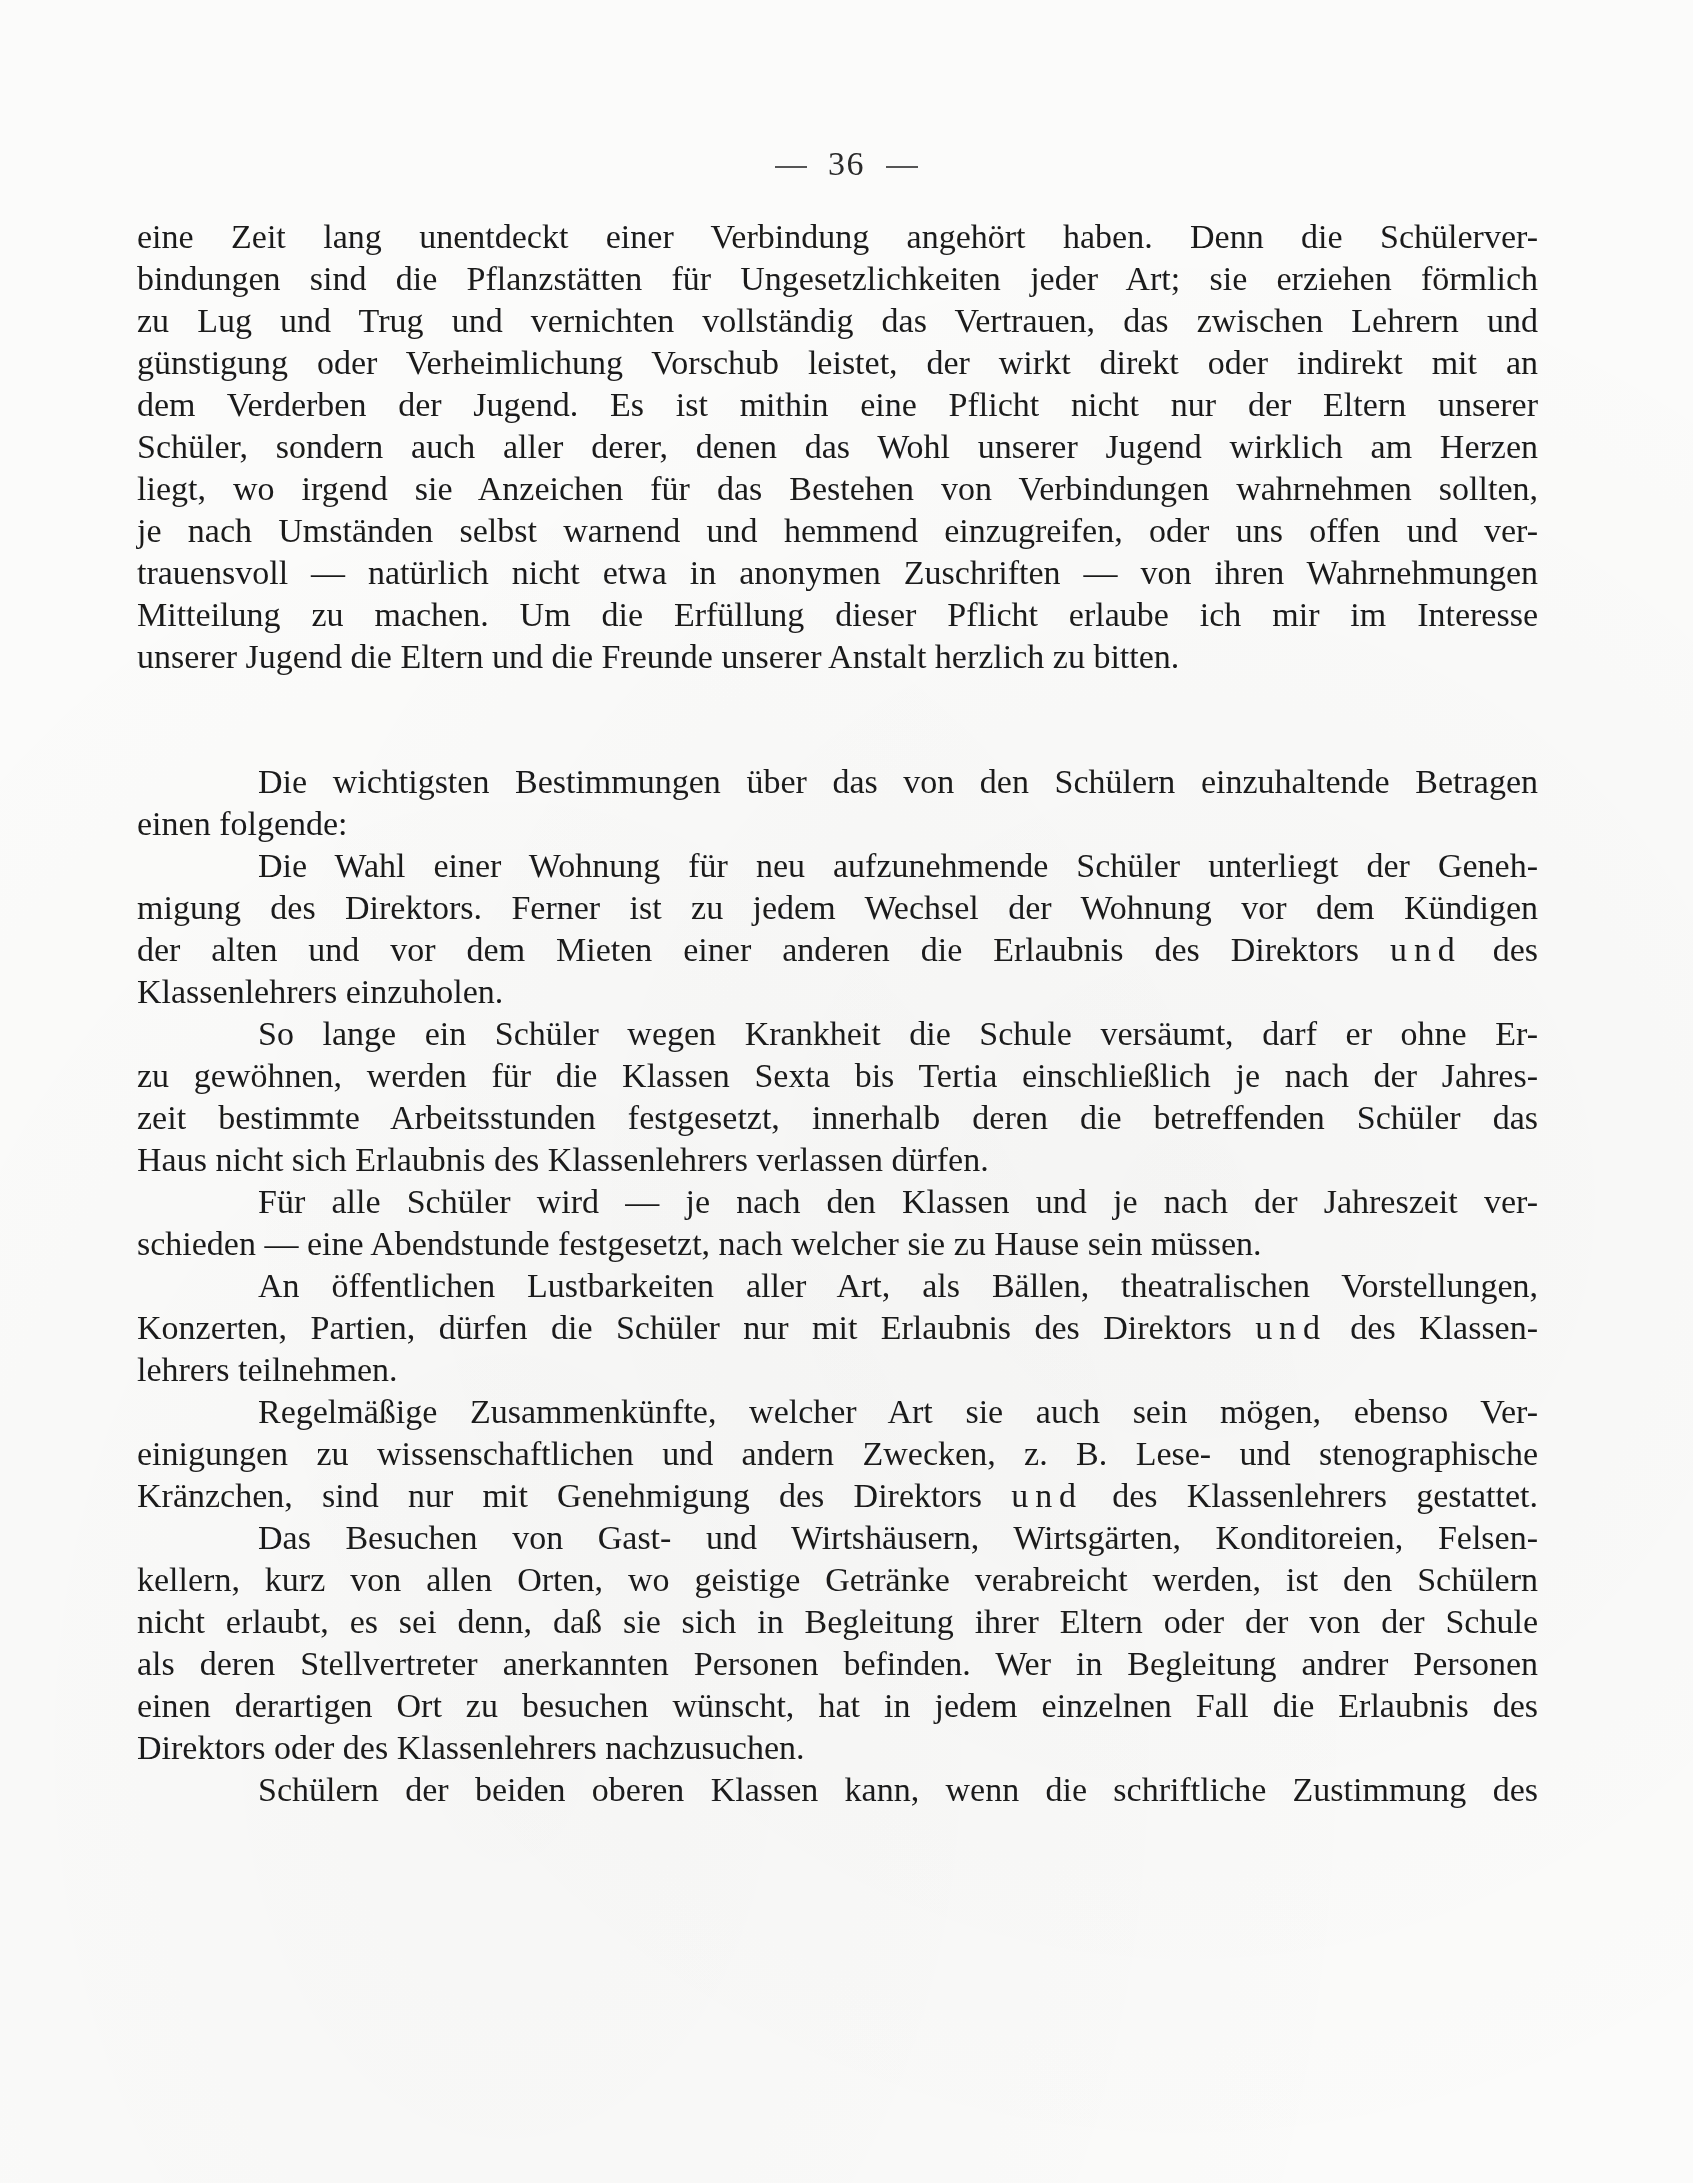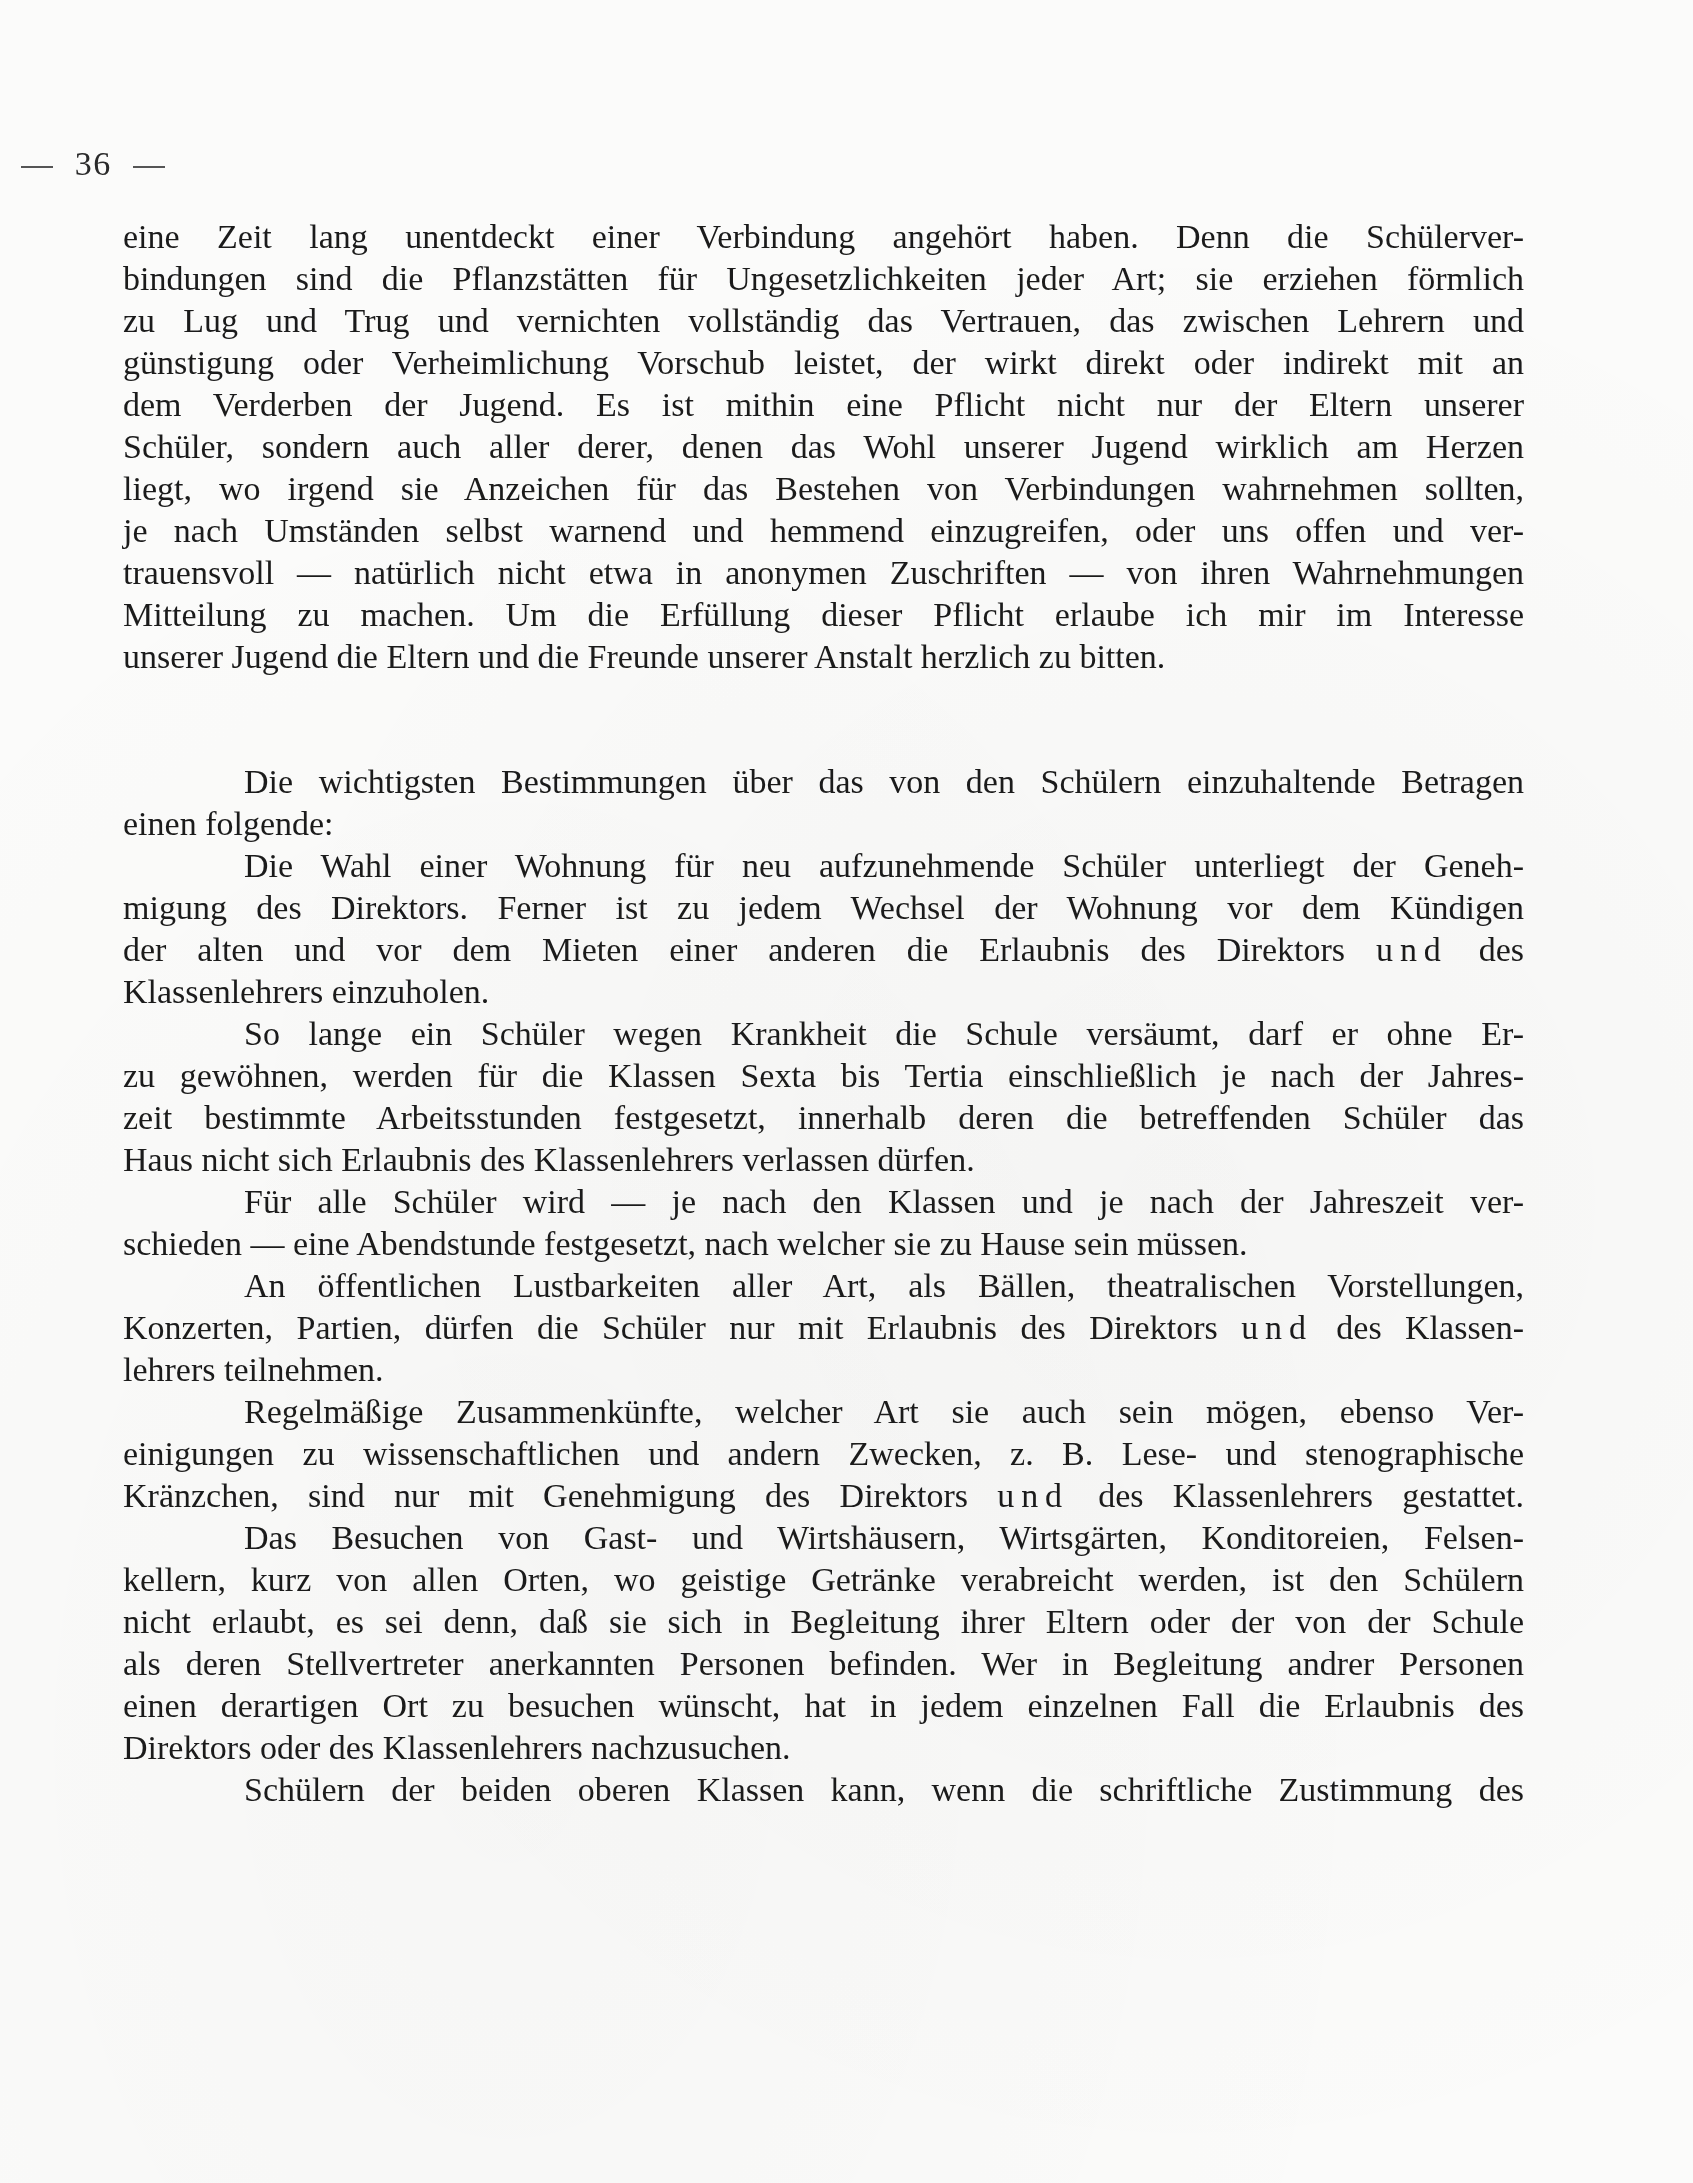--- a/index.html
+++ b/index.html
@@ -24,35 +24,36 @@
       background:
         radial-gradient(ellipse at 70% 55%, rgba(0,0,0,0.025), rgba(0,0,0,0) 60%),
         radial-gradient(ellipse at 30% 80%, rgba(0,0,0,0.02), rgba(0,0,0,0) 55%),
         #fbfbfa;
     }
     .page-number {
       position: absolute;
       top: 145px;
       left: 0;
       width: 1693px;
+      text-align: center;
       font-size: 34px;
       letter-spacing: 1.5px;
       color: #2a2a2a;
     }
     .page-number .dash {
       display: inline-block;
       width: 32px;
       height: 1.5px;
       background: #555;
       vertical-align: middle;
       margin: 0 21.4px;
     }
     .text-block {
       position: absolute;
-      left: 123px;
+      left: 137px;
       top: 216px;
       width: 1401px;
     }
     .line {
       height: 42px;
       line-height: 42px;
       font-size: 34px;
       white-space: nowrap;
       text-align: justify;
       text-align-last: justify;

